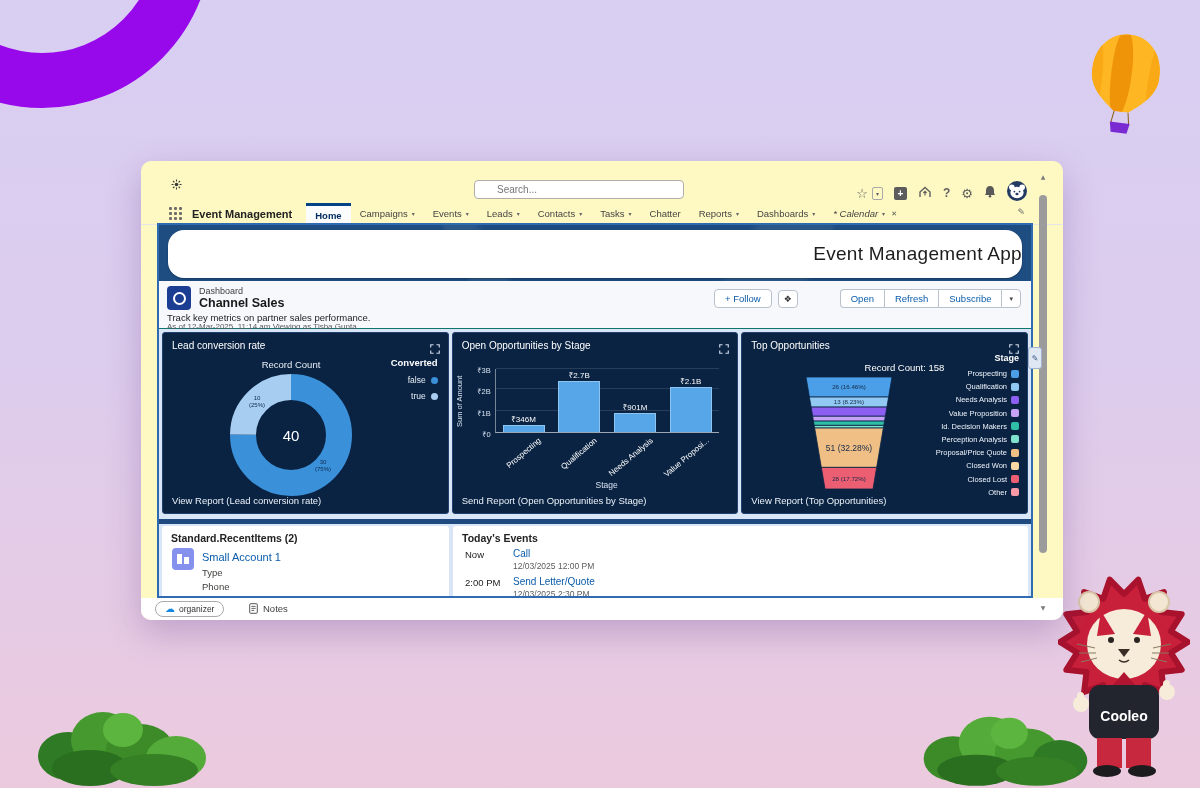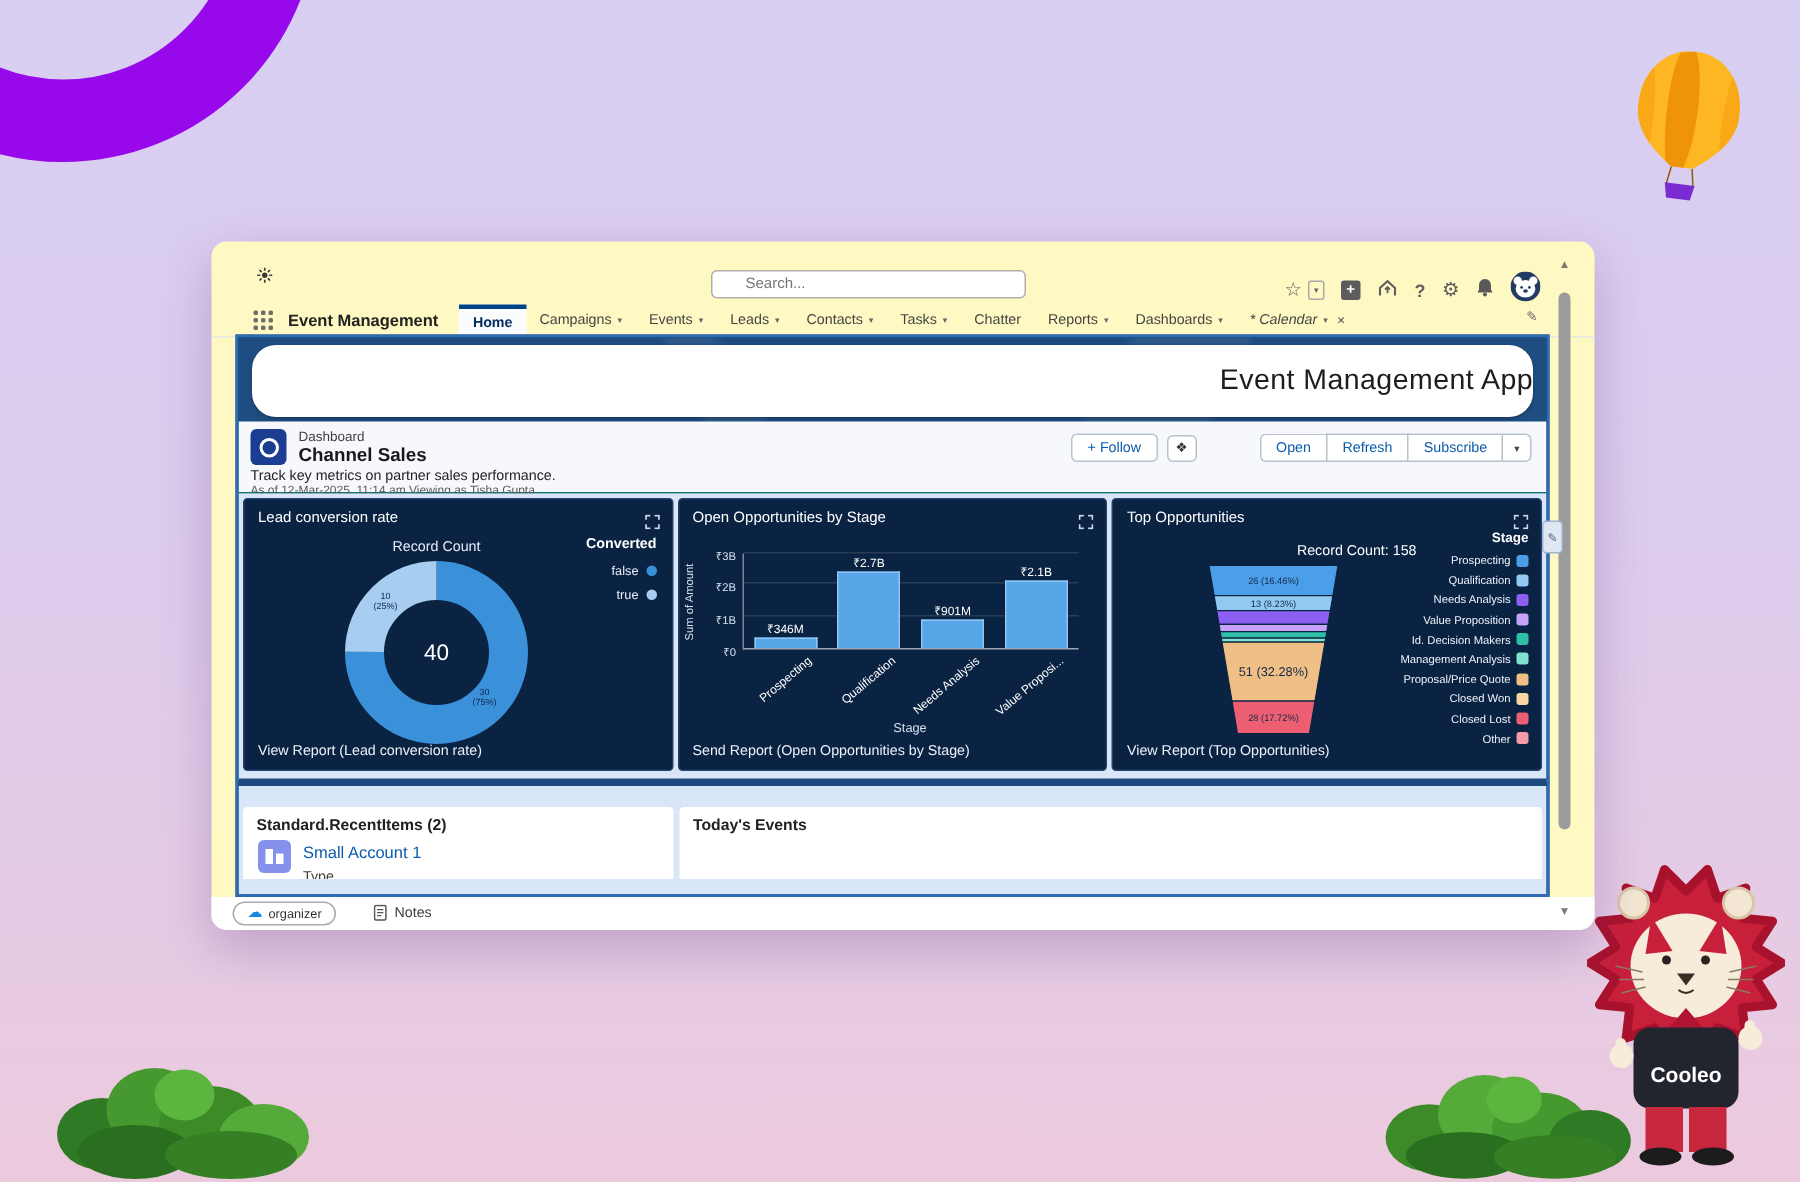--- a/index.html
+++ b/index.html
@@ -138,21 +138,21 @@
   .flegend .lt { font-size:9px; font-weight:bold; color:#fff; margin-bottom:6px; }
   .flegend .row { display:flex; align-items:center; justify-content:flex-end; gap:4px; margin-bottom:4.2px; }
   .flegend .row span.lb { font-size:7.5px; color:#eef3fa; white-space:nowrap; }
   .chip { width:8px; height:8px; border-radius:2px; display:inline-block; }
 
   
   .divider { position:absolute; left:0; top:294px; width:100%; height:5px; background:#1e4a80; }
   .divider::after { content:""; position:absolute; left:583px; top:5px; border-left:5px solid transparent;
                     border-right:5px solid transparent; border-top:4px solid #1e4a80; }
   .bottomrow { position:absolute; left:0; top:299px; width:100%; height:76px; background:#d9e6f7;
-               display:flex; gap:4px; padding:14px 3px; }
+               display:flex; gap:4px; padding:2px 3px; }
   .wpanel { background:#fff; border-radius:3px 3px 0 0; position:relative; overflow:hidden; }
   .wpanel.a { width:288px; }
   .wpanel.b { width:577px; }
   .wp-title { position:absolute; left:9px; top:6px; font-size:10.5px; font-weight:bold; color:#222; }
   .acct-icon { position:absolute; left:10px; top:22px; width:22px; height:22px; background:#8690ed; border-radius:4px; }
   .acct-name { position:absolute; left:40px; top:25px; font-size:11px; color:#0b5cab; cursor:pointer; }
   .fields { position:absolute; left:40px; top:41px; }
   .frow { display:flex; font-size:9.5px; color:#3e3e3c; margin-bottom:2.5px; }
   .frow .fl { width:76px; }
   .frow .fv { color:#181818; }
@@ -493,21 +493,21 @@
             </div>
           <div class="row">
               <span class="lb">Value Proposition</span>
               <span class="chip" style="background: rgb(198, 163, 247);"></span>
             </div>
           <div class="row">
               <span class="lb">Id. Decision Makers</span>
               <span class="chip" style="background: rgb(46, 191, 166);"></span>
             </div>
           <div class="row">
-              <span class="lb">Management Analysis</span>
+              <span class="lb">Perception Analysis</span>
               <span class="chip" style="background: rgb(127, 226, 207);"></span>
             </div>
           <div class="row">
               <span class="lb">Proposal/Price Quote</span>
               <span class="chip" style="background: rgb(240, 191, 133);"></span>
             </div>
           <div class="row">
               <span class="lb">Closed Won</span>
               <span class="chip" style="background: rgb(247, 215, 164);"></span>
             </div>
@@ -547,20 +547,37 @@
             </div>
           <div class="frow">
               <span class="fl">Website</span>
               <span class="fv"></span>
             </div>
 
         </div>
       </div>
       <div class="wpanel b">
         <div class="wp-title">Today's Events</div>
+        <div class="events">
+          <div class="evrow">
+            <span class="ev-time">Now</span>
+            <span>
+                <div class="ev-title">Call</div>
+                  <div class="ev-dt">12/03/2025 12:00 PM</div>
+              </span>
+          </div>
+          <div class="evrow">
+            <span class="ev-time">2:00 PM</span>
+            <span>
+                <div class="ev-title">Send Letter/Quote</div>
+                  <div class="ev-dt">12/03/2025 2:30 PM</div>
+              </span>
+          </div>
+
+        </div>
       </div>
     </div>
   </div>
 
   <div class="utilbar">
     <div class="util-pill">
       <span class="cloud glyph">☁</span>
       <span class="t">organizer</span>
     </div>
     <div class="util-notes">

